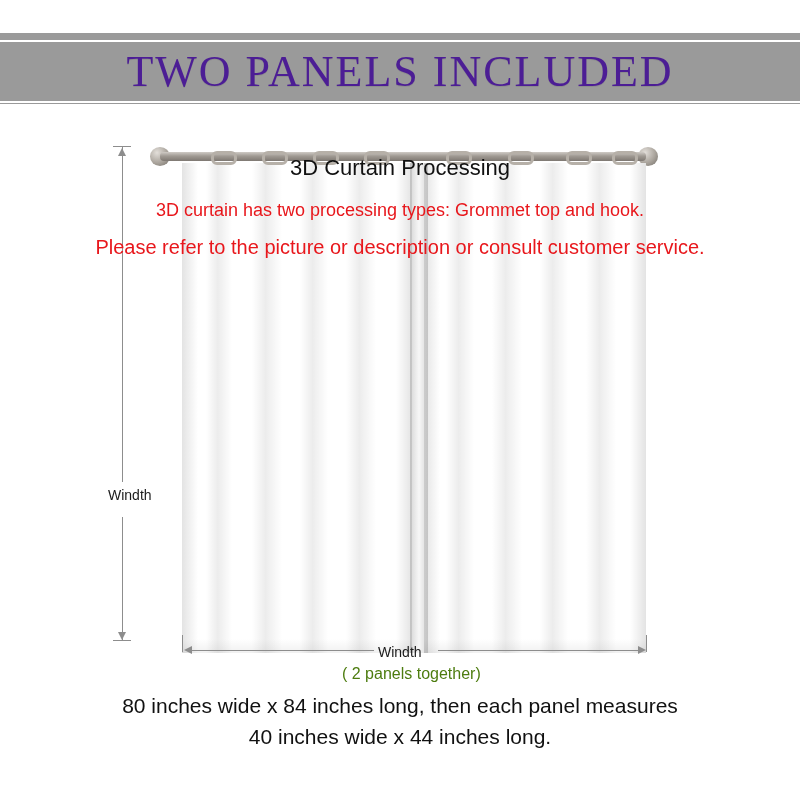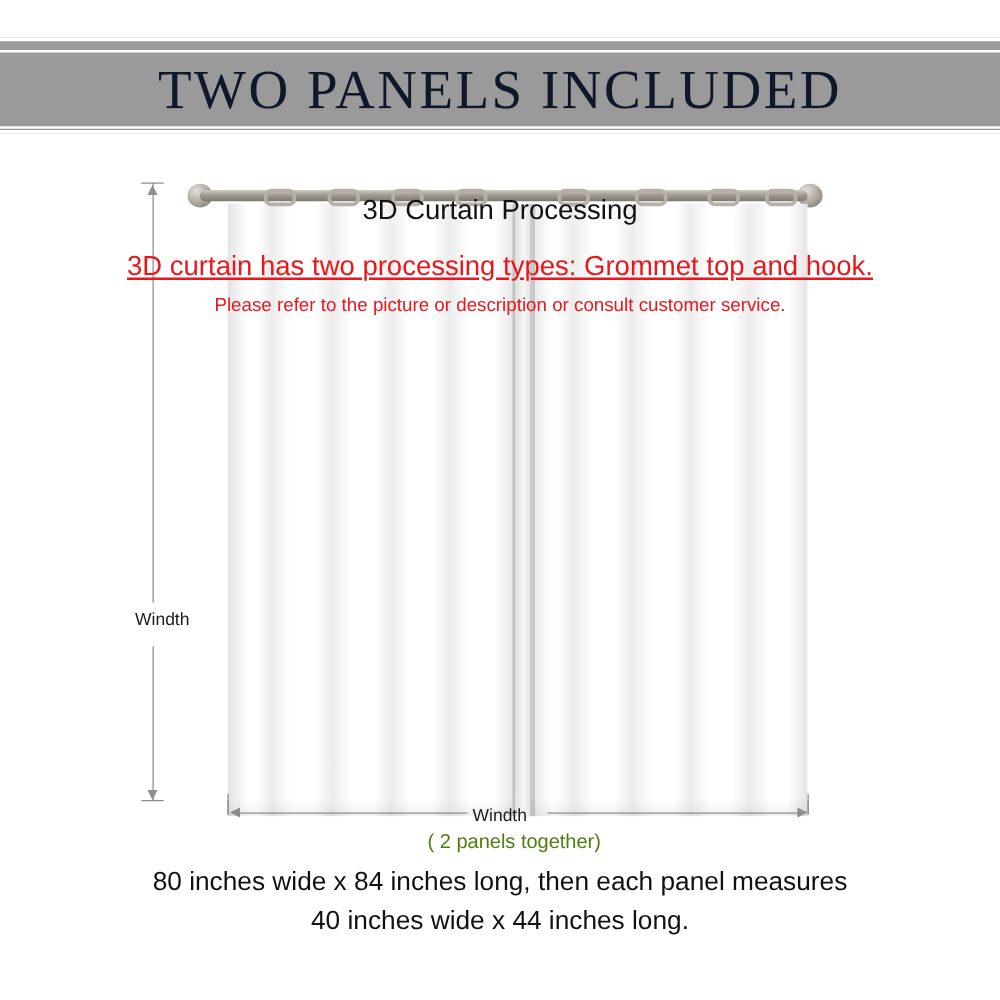--- a/index.html
+++ b/index.html
@@ -37,21 +37,21 @@
     border-bottom: 2px solid #ffffff;
     box-sizing: border-box;
     display: flex;
     align-items: center;
     justify-content: center;
   }
   .banner-title {
     font-family: "Liberation Serif", serif;
     font-size: 44px;
     letter-spacing: 2px;
-    color: #0f172a;
+    color: #4c1d95;
     font-weight: normal;
     white-space: nowrap;
     text-shadow: 0 1px 0 rgba(0,0,0,0.08);
   }
 
   
   .stage {
     position: absolute;
     left: 0;
     top: 107px;
@@ -217,31 +217,30 @@
     text-align: center;
     font-size: 22px;
     color: #111111;
   }
   .ot-red1 {
     position: absolute;
     left: 0;
     top: 200px;
     width: 800px;
     text-align: center;
-    font-size: 22px;
+    font-size: 18px;
     color: #e8171c;
-    text-decoration: underline;
   }
   .ot-red2 {
     position: absolute;
     left: 0;
     top: 236px;
     width: 800px;
     text-align: center;
-    font-size: 15px;
+    font-size: 20px;
     color: #e8171c;
   }
 
   
   .caption {
     position: absolute;
     left: 0;
     top: 690px;
     width: 800px;
     text-align: center;

